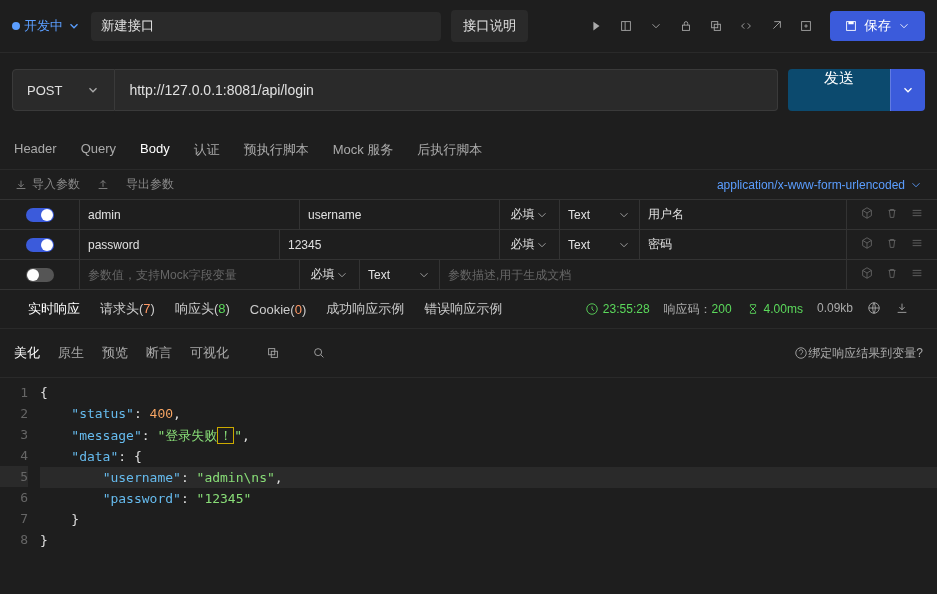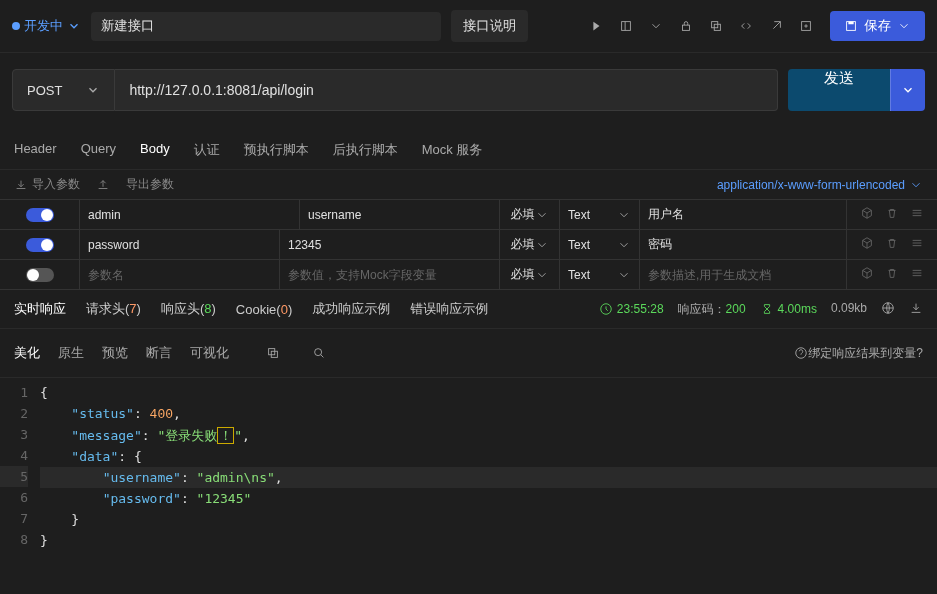--- a/index.html
+++ b/index.html
@@ -198,21 +198,21 @@
       border: none;
       color: #e0e0e0;
       width: 100%;
       font-size: 12px;
       outline: none;
     }
     .cell input::placeholder { color: #666; }
     .response-tabs {
       display: flex;
       gap: 20px;
-      padding: 10px 14px;
+      padding: 10px 28px;
       align-items: center;
       font-size: 13px;
     }
     .resp-tab { cursor: pointer; color: #ccc; }
     .resp-tab.active { color: #fff; font-weight: 500; }
     .num-green { color: #5bd95b; }
     .num-orange { color: #ff9966; }
     .resp-status { margin-left: auto; display: flex; gap: 14px; font-size: 12px; color: #aaa; }
     .green-text { color: #5bd95b; }
     .view-tabs {
@@ -342,22 +342,22 @@
       </svg>
   </div>
 </div>
 
 <div class="tabs">
   <div class="tab">Header</div>
   <div class="tab">Query</div>
   <div class="tab active">Body</div>
   <div class="tab">认证</div>
   <div class="tab">预执行脚本</div>
+  <div class="tab">Mock 服务</div>
   <div class="tab">后执行脚本</div>
-  <div class="tab">Mock 服务</div>
 </div>
 
 <div class="param-header">
   <span style="display:flex;align-items:center;gap:4px;cursor:pointer">
       <svg viewBox="0 0 16 16">
         <path d="M8 3v7M5 7l3 3 3-3M3 12h10" stroke="currentColor" fill="none"></path>
       </svg>
       <span>导入参数</span>
     </span>
   <span style="display:flex;align-items:center;gap:16px;cursor:pointer">
@@ -445,23 +445,20 @@
             <path d="M4 5h8M6 5V4h4v1M5 5l1 8h4l1-8" stroke="currentColor" fill="none"></path>
           </svg></span>
       <span><svg viewBox="0 0 16 16">
             <path d="M3 5h10M3 8h10M3 11h10" stroke="currentColor" fill="none"></path>
           </svg></span>
     </div>
   </div>
   <div class="table-row">
     <div class="cell cell-toggle">
         <div class="toggle off"></div>
-      </div>
-    <div class="cell cell-name">
-        <input placeholder="参数名" style="">
       </div>
     <div class="cell cell-value">
         <input placeholder="参数值，支持Mock字段变量" style="">
       </div>
     <div class="cell cell-req">
         <span>必填</span>
         <svg viewBox="0 0 16 16">
           <path d="M4 6l4 4 4-4" stroke="#aaa" fill="none"></path>
         </svg>
       </div>

